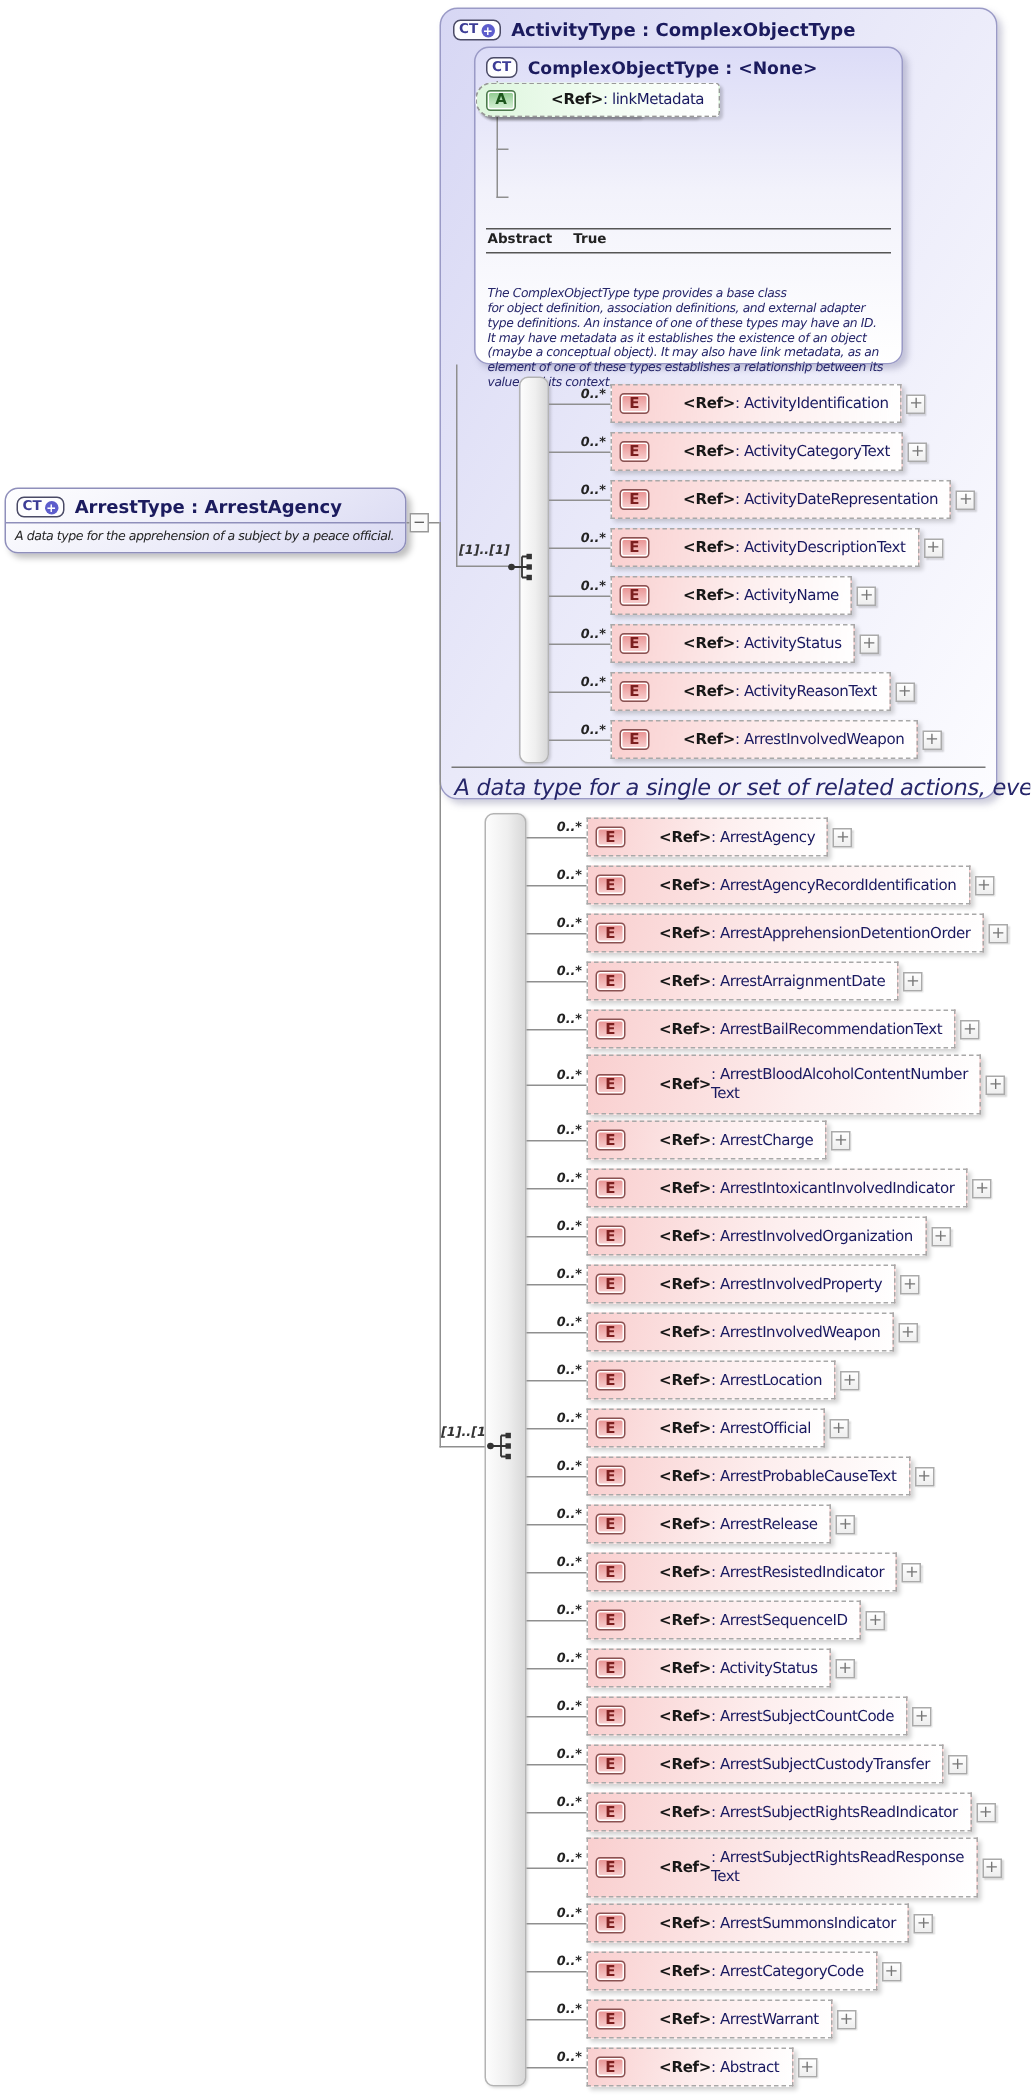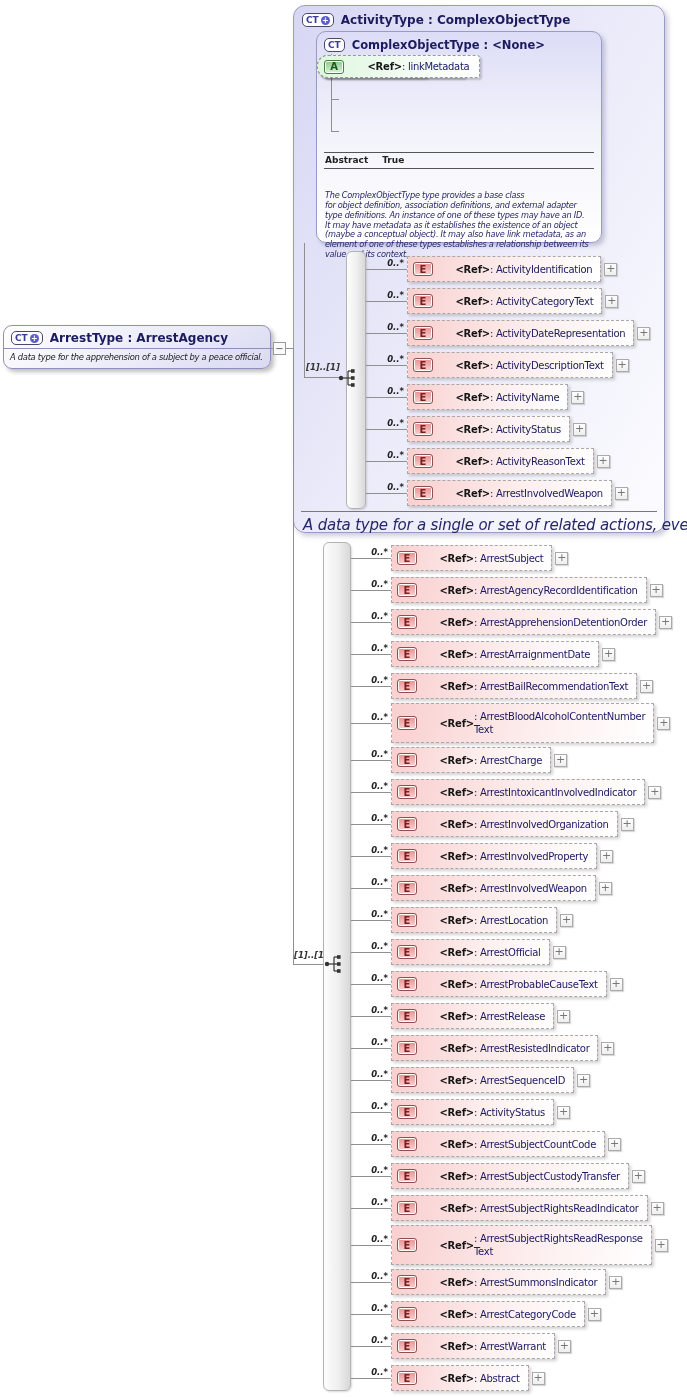--- a/index.html
+++ b/index.html
@@ -325,21 +325,21 @@
 
   <div class="el-list" style="left:351px; top:542px;">
 
   <div class="el-row">
         <span class="conn">
           <span class="mult">0..*</span>
         </span>
         <div class="el-box">
           <span class="mini-badge e-badge">E</span>
           <span class="ref-col">&lt;Ref&gt;</span>
-          <span class="name-col">: ArrestSubject</span>
+          <span class="name-col">: ArrestAgency</span>
         </div>
         <span class="plus-btn">+</span>
       </div>
       <div class="el-row">
         <span class="conn">
           <span class="mult">0..*</span>
         </span>
         <div class="el-box">
           <span class="mini-badge e-badge">E</span>
           <span class="ref-col">&lt;Ref&gt;</span>

